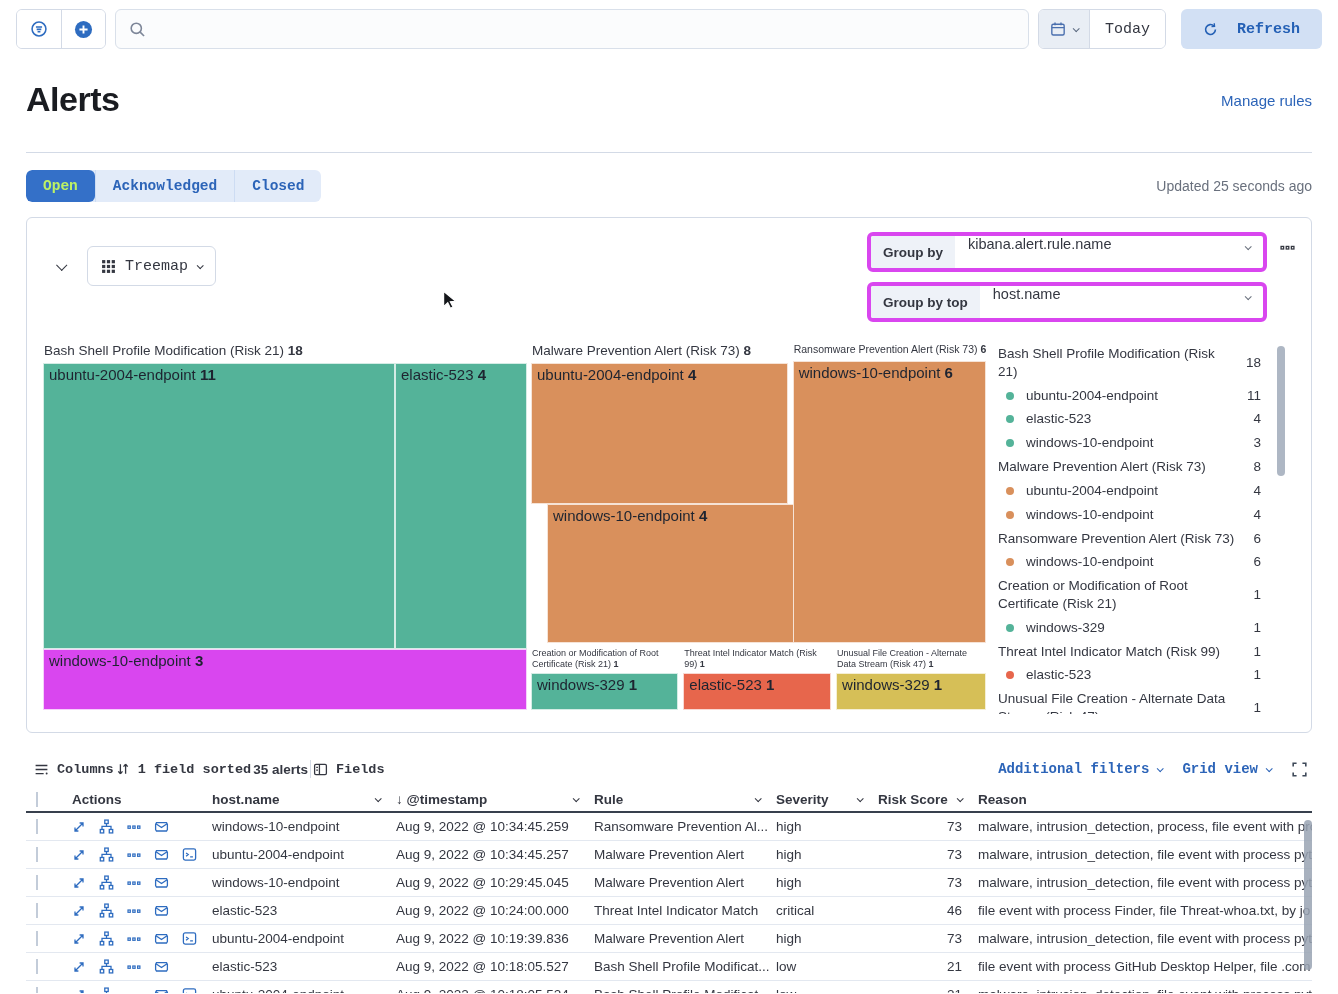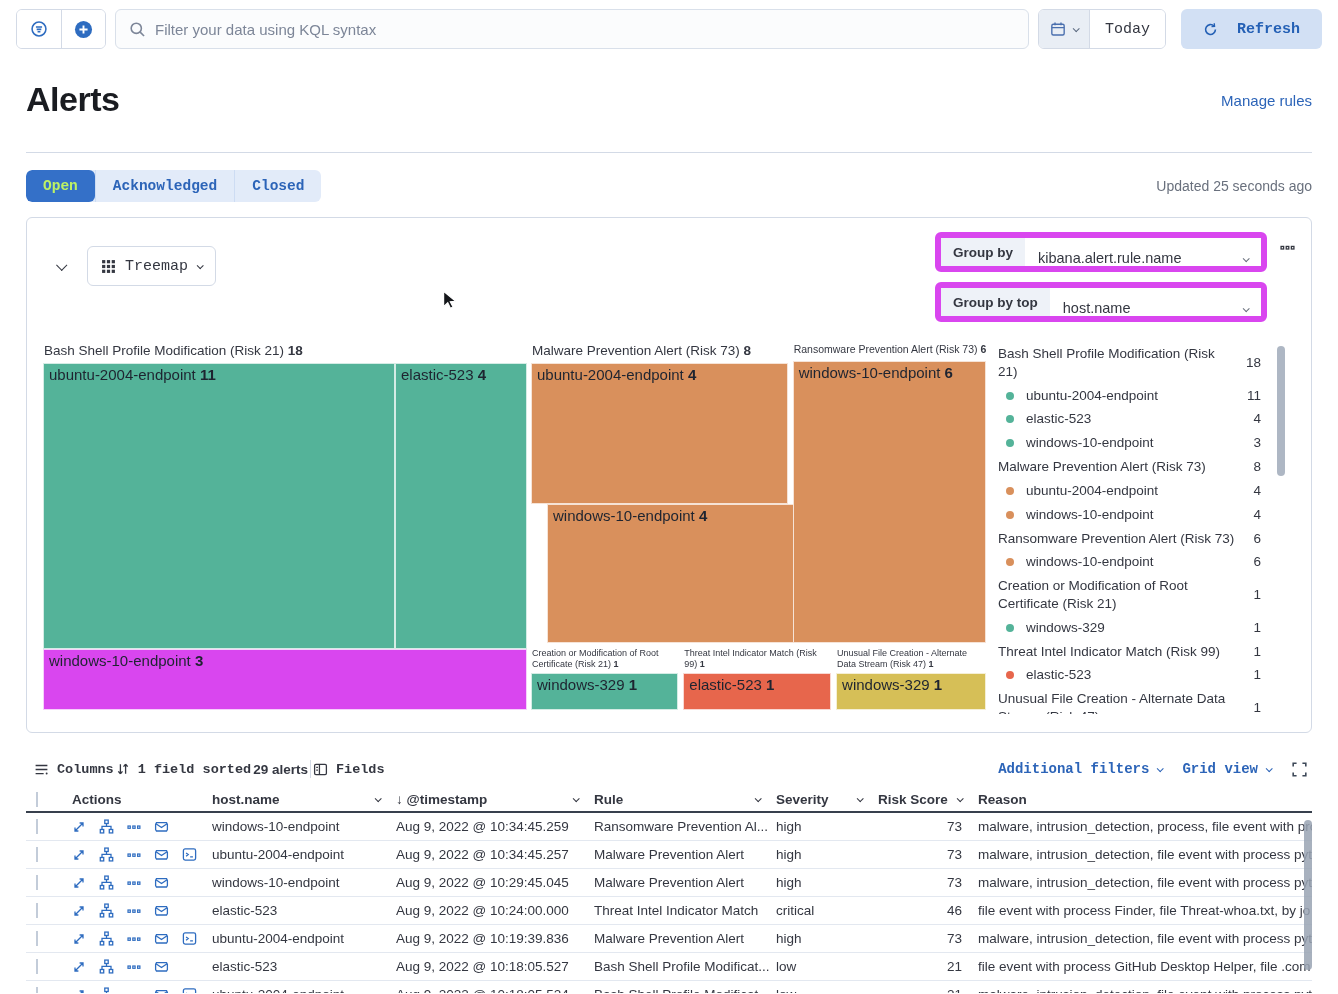--- a/index.html
+++ b/index.html
@@ -41,21 +41,21 @@
   
   .panel{border:1px solid #d3dae6;border-radius:6px;margin-top:15px;padding:14px 16px 18px}
   .panel-controls{display:flex;justify-content:space-between;align-items:flex-start}
   .left-controls{display:flex;align-items:center;gap:22px;margin-top:14px;margin-left:14px}
   .collapse-btn{border:none;background:none;color:#343741}
   .collapse-btn .chev{width:8px;height:8px}
   .view-select{display:flex;align-items:center;gap:9px;height:40px;border:1px solid #d3dae6;border-radius:6px;padding:0 13px;background:#fff;font-size:15px;color:#343741}
   .view-select .chev{color:#343741}
   .right-controls{display:flex;gap:13px;align-items:flex-start}
   .groupbys{display:flex;flex-direction:column;gap:10px}
-  .select{display:flex;align-items:flex-end;width:332px;height:40px;border:6px solid #d946ef;border-radius:6px;background:#fff;overflow:hidden}
+  .select{display:flex;align-items:flex-start;width:400px;height:40px;border:4px solid #d946ef;border-radius:6px;background:#fff;overflow:hidden}
   .select .prepend{background:#eef2f8;height:100%;display:flex;align-items:center;padding:0 12px;font-size:13.5px;font-weight:700;color:#343741}
   .select .value{flex:1;padding:0 13px;font-size:14.5px;color:#343741}
   .select .chev-wrap{padding:0 13px;color:#69707d}
   .dots-btn{border:none;background:none;margin-top:8px}
 
   
   .chart-row{display:flex;margin-top:20px}
   #treemap{position:relative;width:943px;height:368px;flex:none}
   .tm-group{position:absolute;display:flex;flex-direction:column}
   .tm-header{font-size:13.5px;color:#343741;padding:1px 1px 5px;white-space:nowrap;overflow:hidden;flex:none}
@@ -124,21 +124,20 @@
       </span>
     </button>
   </div>
   <div class="kql">
     <span>
       <svg width="17" height="17" viewBox="0 0 14 14" fill="none" stroke="#7d8698" stroke-width="1.3">
           <circle cx="6" cy="6" r="4.2"></circle>
           <path d="M9.2 9.2l3.2 3.2"></path>
         </svg>
     </span>
-    <input placeholder="Filter your data using KQL syntax" style="">
   </div>
   <div class="date-group">
     <button class="date-btn">
       <span>
         <svg width="16" height="16" viewBox="0 0 14 14" fill="none" stroke="#4a6fae" stroke-width="1.2">
             <rect x="1.6" y="2.8" width="10.8" height="9.4" rx="1.3"></rect>
             <path d="M1.6 5.8h10.8M4.4 1.4v2.4M9.6 1.4v2.4"></path>
           </svg>
       </span>
       <span class="chev sm"></span>
@@ -374,21 +373,21 @@
       </button>
       <button class="tb-item">
         <span>
           <svg width="14" height="14" viewBox="0 0 14 14" fill="none" stroke="#343741" stroke-width="1.3">
               <path d="M4.4 2.2v9.3M4.4 11.8L2.3 9.4M4.4 11.8l2.1-2.4M9.6 11.8V2.5M9.6 2.2L7.5 4.6M9.6 2.2l2.1 2.4"></path>
             </svg>
         </span>
         <span>1 field sorted</span>
       </button>
       <span class="tb-item">
-          <span>29 alerts</span>
+          <span>35 alerts</span>
         </span>
       <span class="tb-div"></span>
       <button class="tb-item">
         <span>
           <svg width="15" height="15" viewBox="0 0 14 14" fill="none" stroke="#343741" stroke-width="1.2">
               <rect x="1.5" y="2.2" width="11" height="9.6" rx="1.2"></rect>
               <path d="M6 2.2v9.6M3 5h1.6M3 7.5h1.6"></path>
             </svg>
         </span>
         <span>Fields</span>

